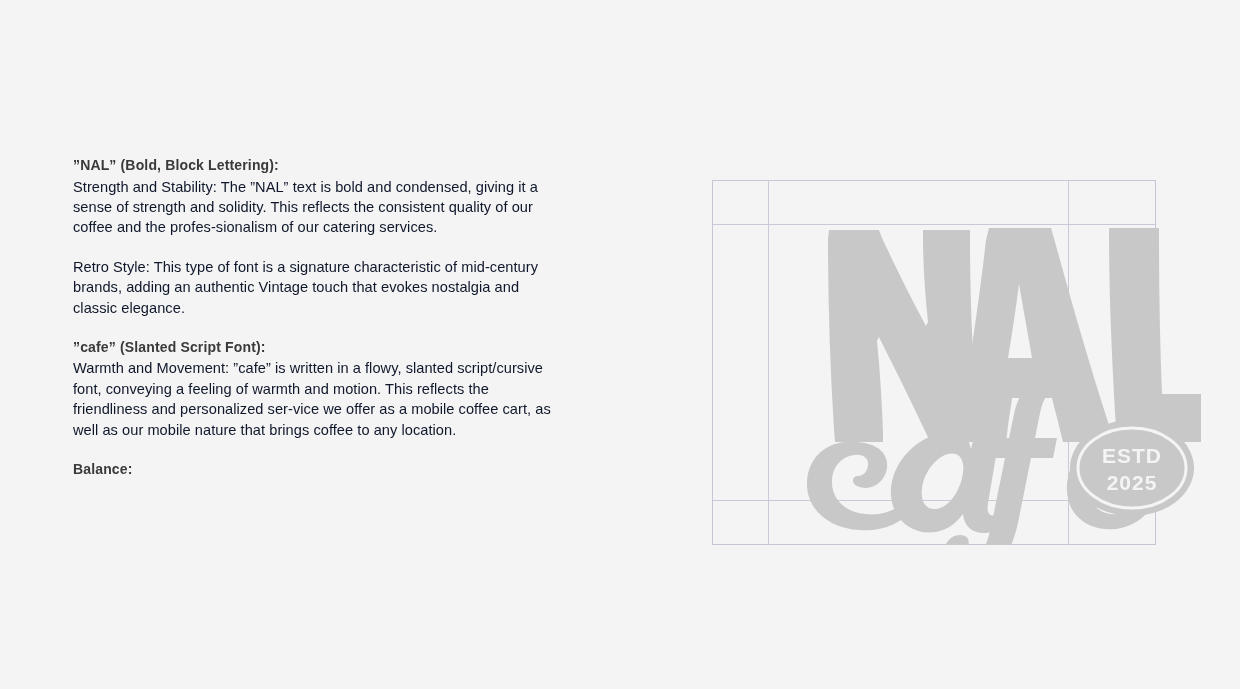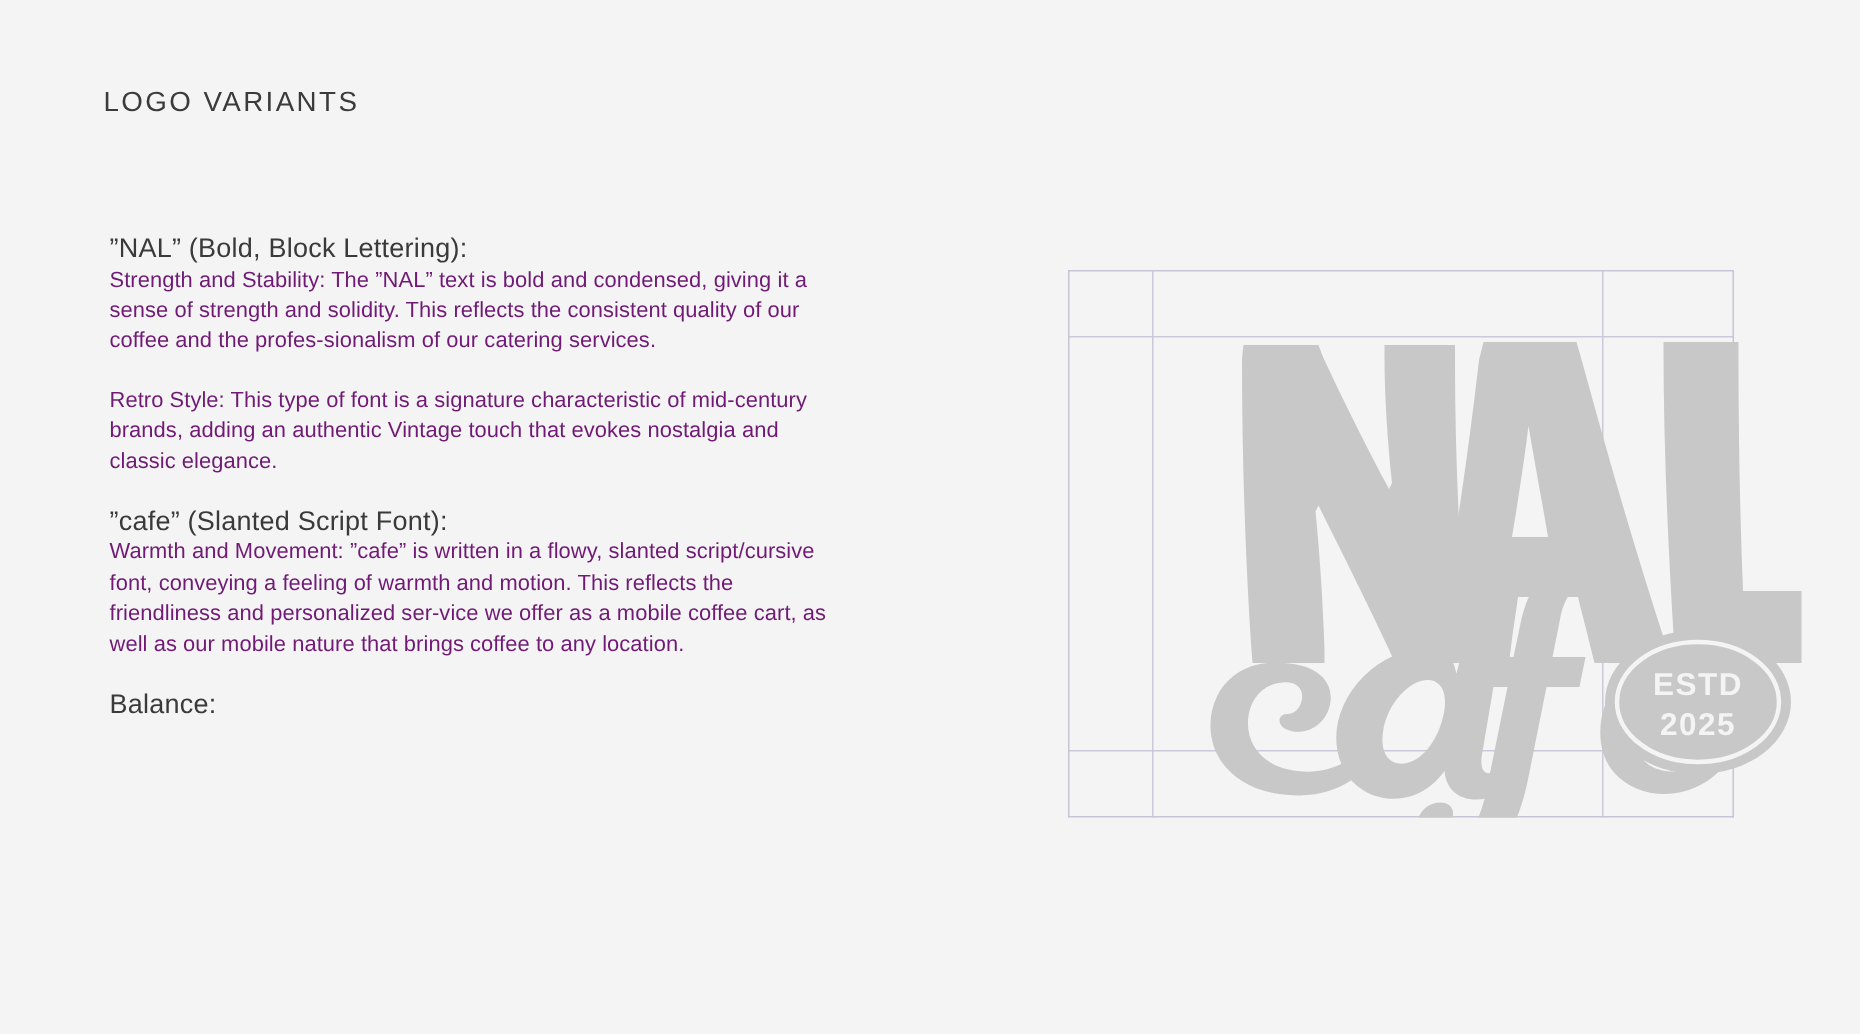--- a/index.html
+++ b/index.html
@@ -35,31 +35,31 @@
     top: 155px;
     width: 500px;
   }
   .block {
     margin-bottom: 19px;
   }
   .block:last-child {
     margin-bottom: 0;
   }
   .block-heading {
-    font-size: 18px;
-    font-weight: normal;
+    font-size: 14px;
+    font-weight: bold;
     color: #3a3a3a;
     letter-spacing: 0.15px;
     margin: 0 0 1px 0;
     line-height: 20.5px;
   }
   .block-body {
     font-size: 14.6px;
     line-height: 20.4px;
-    color: #701a75;
+    color: #0f172a;
     letter-spacing: 0.05px;
     margin: 0;
     max-width: 490px;
   }
   
   .logo-panel {
     position: absolute;
     left: 712px;
     top: 180px;
     width: 444px;
@@ -86,21 +86,20 @@
     height: 365px;
     padding-left: 45px;
   }
   .logo-art svg { display: block; }
 </style>
 </head>
 <body>
 
 <div class="page">
 
-  <div class="page-title">LOGO VARIANTS</div>
 
   <div class="text-column">
 
     <div class="block">
       <p class="block-heading">”NAL” (Bold, Block Lettering):</p>
       <p class="block-body">Strength and Stability: The ”NAL” text is bold and condensed, giving it a sense of strength and solidity. This reflects the consistent quality of our coffee and the profes-sionalism of our catering services.</p>
     </div>
 
     <div class="block">
       <p class="block-body">Retro Style: This type of font is a signature characteristic of mid-century brands, adding an authentic Vintage touch that evokes nostalgia and classic elegance.</p>

